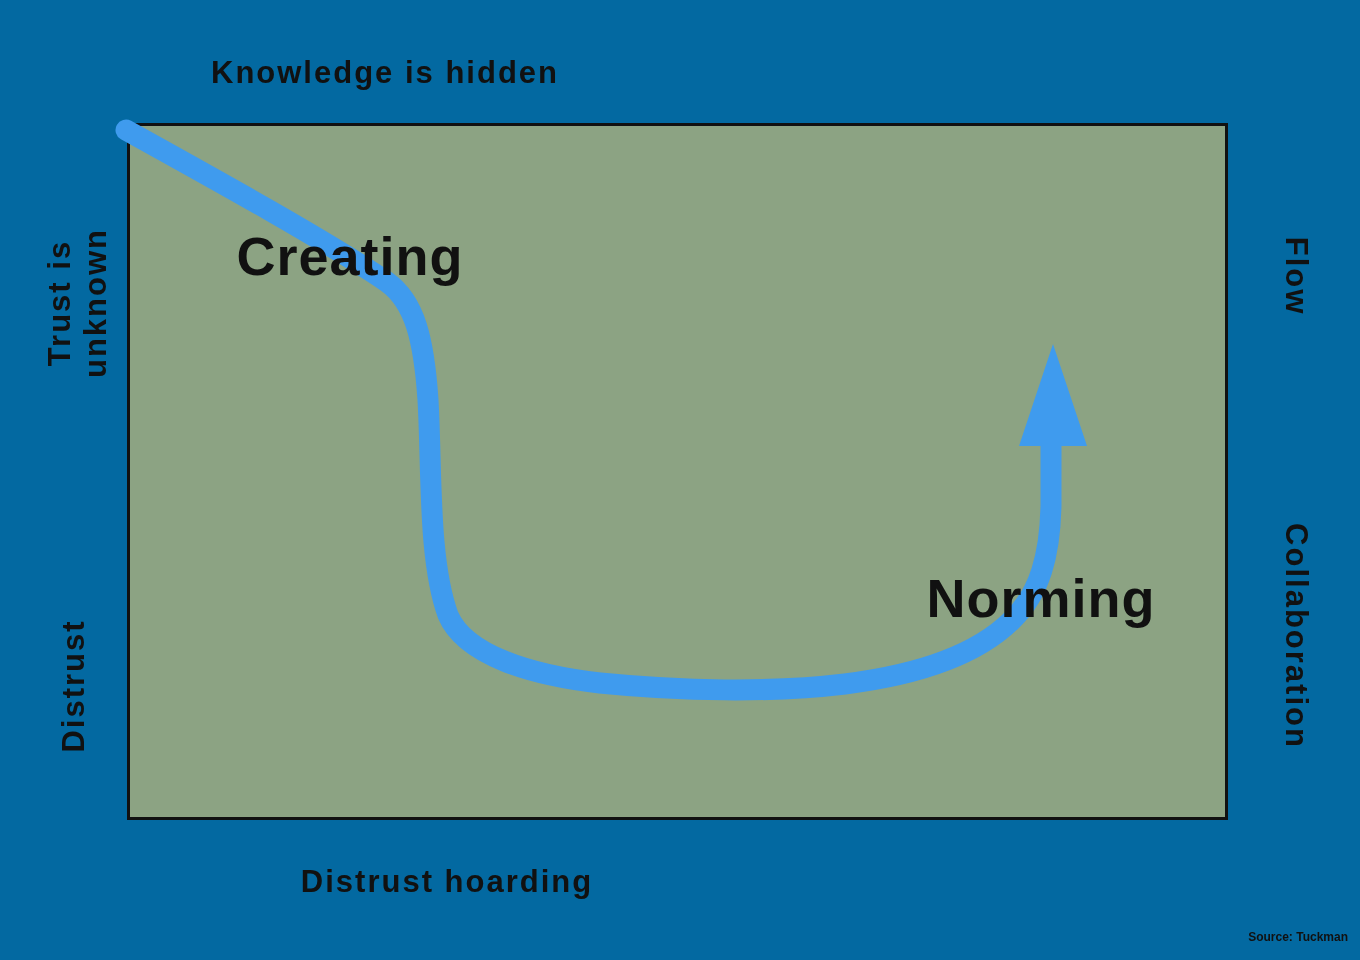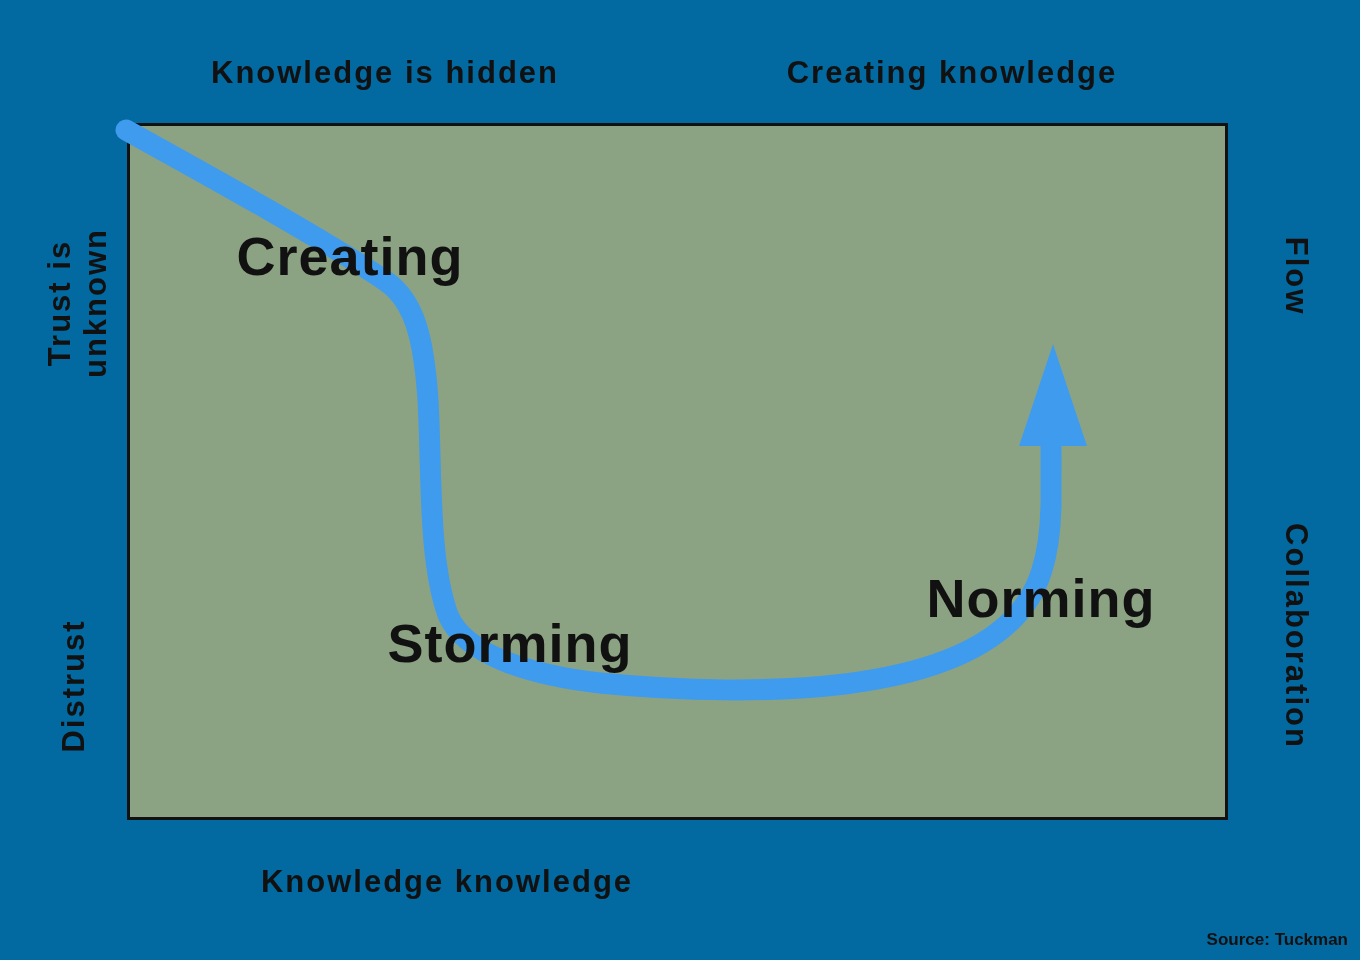--- a/index.html
+++ b/index.html
@@ -61,21 +61,21 @@
     text-align:center;
     line-height:1.15;
   }
   .rot-right{
     transform:translate(-50%,-50%) rotate(90deg);
   }
   .source{
     position:absolute;
     right:12px;
     top:930px;
-    font-size:17px;
+    font-size:12px;
     font-weight:bold;
     color:var(--ink);
   }
 </style>
 </head>
 <body>
 
 <div id="canvas">
 
   <div class="plot"></div>
@@ -87,30 +87,28 @@
          C 432 470, 428 560, 448 615
          C 465 655, 530 675, 600 683
          C 680 691, 770 693, 845 684
          C 925 674, 980 652, 1012 620
          C 1040 593, 1050 555, 1051 505
          L 1051 442"></path>
     <polygon class="arrowhead" points="1053,344 1019,446 1087,446"></polygon>
   </svg>
 
   <div class="label edge" style="left:385px; top:73px;">Knowledge is hidden</div>
-  <div class="label edge" style="left:952px; top:73px;">Creating knowledge</div>
 
-  <div class="label edge" style="left:447px; top:882px;">Knowledge knowledge</div>
+  <div class="label edge" style="left:447px; top:882px;">Distrust hoarding</div>
 
   <div class="label edge rot-left" style="left:78px; top:303px;">Trust is
 unknown</div>
   <div class="label edge rot-left" style="left:74px; top:686px;">Distrust</div>
 
   <div class="label edge rot-right" style="left:1296px; top:276px;">Flow</div>
   <div class="label edge rot-right" style="left:1296px; top:636px;">Collaboration</div>
 
   <div class="label stage" style="left:350px; top:256px;">Creating</div>
-  <div class="label stage" style="left:510px; top:643px;">Storming</div>
   <div class="label stage" style="left:1041px; top:598px;text-align:right;">Norming</div>
 
   <div class="source">Source: Tuckman</div>
 
 </div>
 
 </body></html>

